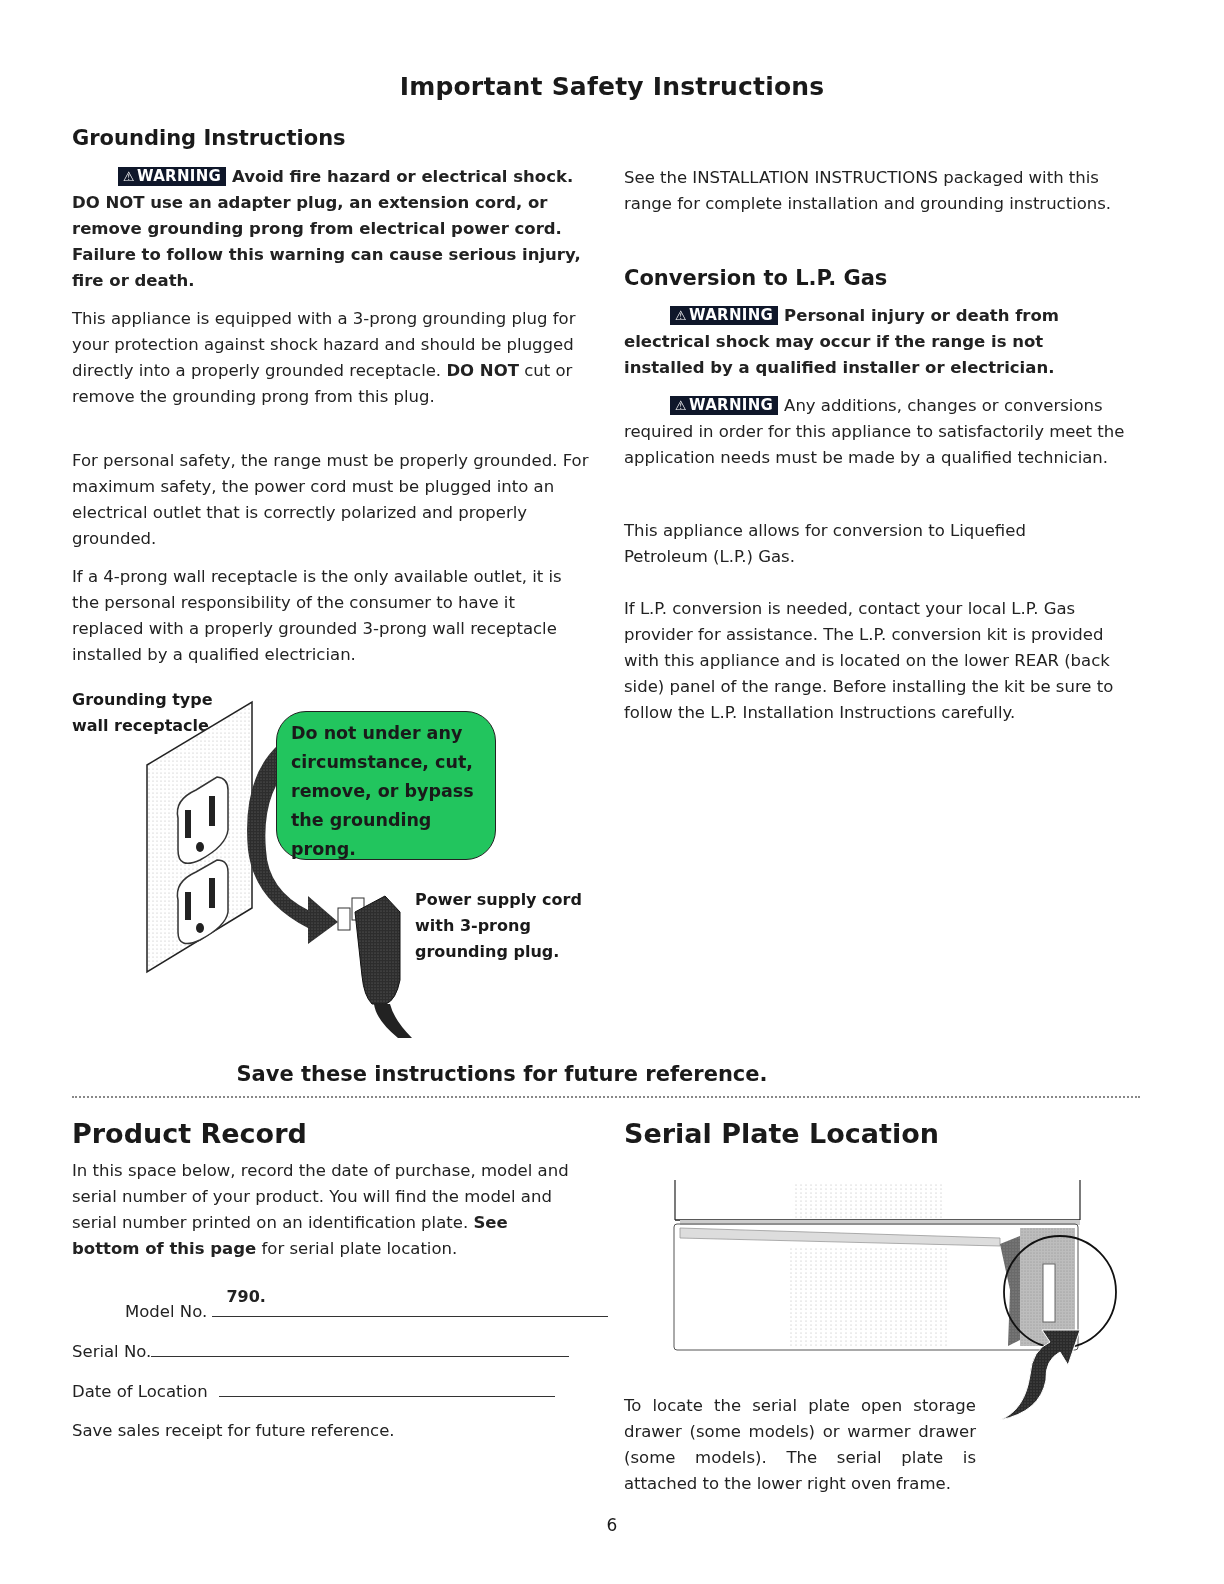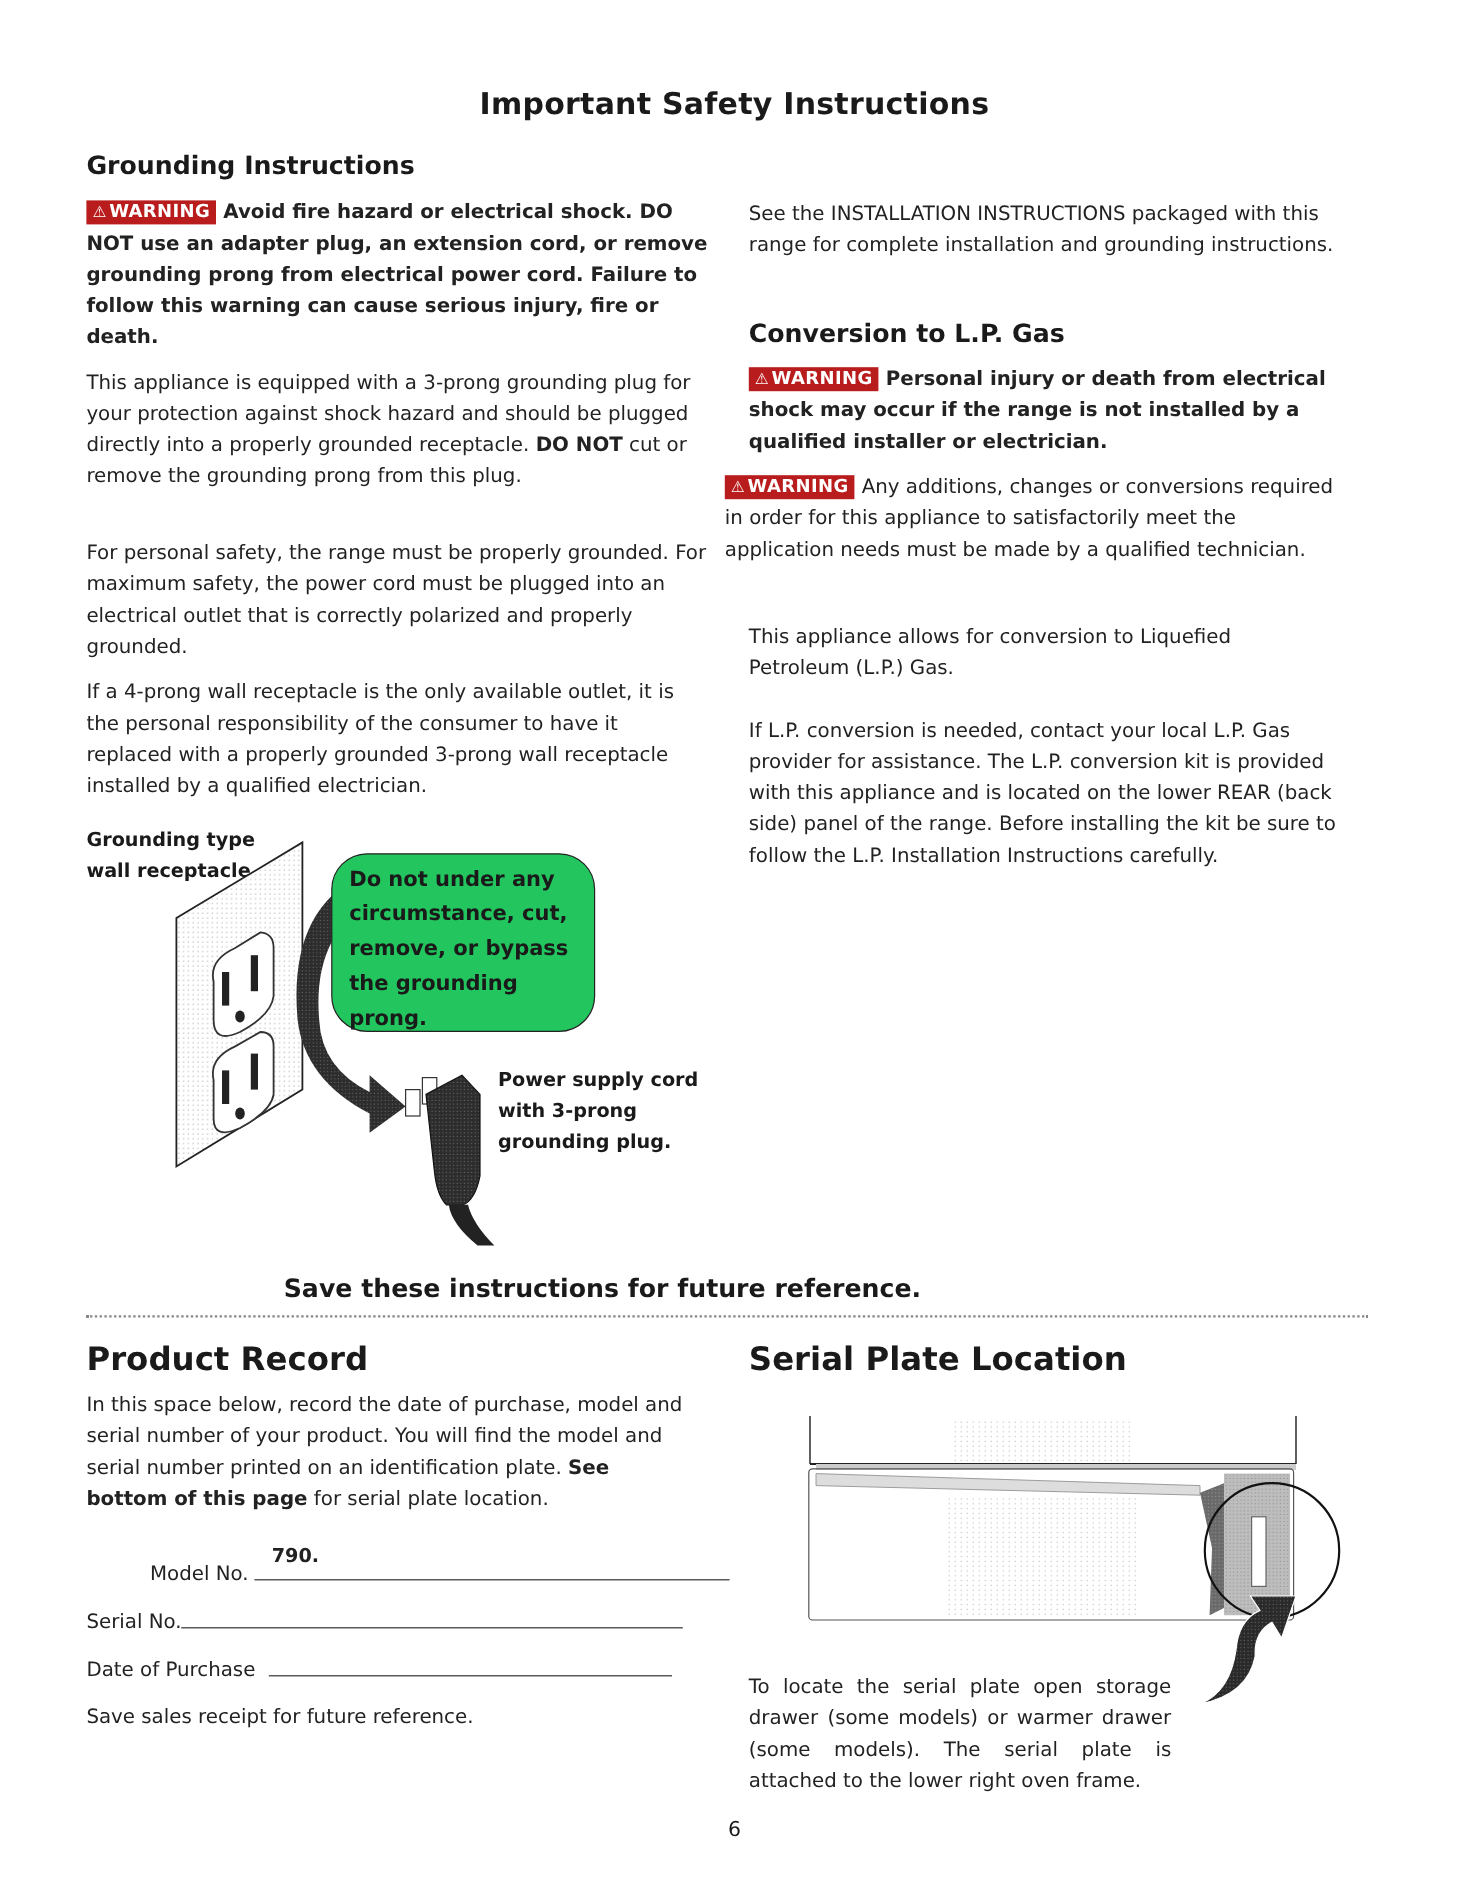--- a/index.html
+++ b/index.html
@@ -4,22 +4,22 @@
 <style>
   html, body { margin:0; padding:0; background:#ffffff; }
   body { width:1224px; height:1584px; position:relative; overflow:hidden;
          font-family:"DejaVu Sans", sans-serif; color:#1a1a1a; }
   .abs { position:absolute; }
   .title { top:72px; left:0; width:1224px; text-align:center; font-size:25px; font-weight:bold; letter-spacing:0.2px; }
   .h2 { font-size:21px; font-weight:bold; }
   .h1 { font-size:27px; font-weight:bold; }
   .body { font-size:16.5px; line-height:26px; color:#222; }
   .bold { font-weight:bold; }
-  .warn { display:inline-block; background:#b91c1c; color:#fff; font-weight:bold; font-size:15px;
-          padding:0 5px; line-height:19px; margin-right:6px; vertical-align:1px; letter-spacing:0.3px; }
+  .warn { display:inline-block; background:#0f172a; color:#fff; font-weight:bold; font-size:15px;
+          padding:0 5px; line-height:19px; margin-right:6px; vertical-align:1px; letter-spacing:0.3px;margin-left:46px; }
   .warn .tri { font-size:13px; margin-right:2px; }
   .rule { left:72px; width:1068px; top:1096px; height:0; border-top:2px dotted #888; }
   .field-line { display:inline-block; border-bottom:1px solid #333; height:18px; vertical-align:baseline; position:relative; }
   .field-val { position:absolute; left:14px; top:-14px; font-weight:bold; font-size:16px; }
 </style>
 </head>
 <body>
 
 <div class="abs title">Important Safety Instructions</div>
 
@@ -74,21 +74,21 @@
 <div class="abs bold" style="left:415px; top:887px; width:190px; font-size:16px; line-height:26px;">Power supply cord with 3-prong grounding plug.</div>
 
 <div class="abs body" style="left:624px; top:165px; width:520px;">See the INSTALLATION INSTRUCTIONS packaged with this range for complete installation and grounding instructions.</div>
 
 <div class="abs h2" style="left:624px; top:266px;">Conversion to L.P. Gas</div>
 
 <div class="abs body bold" style="left:624px; top:303px; width:500px;">
   <span class="warn"><span class="tri">⚠</span><span>WARNING</span></span><span>Personal injury or death from electrical shock may occur if the range is not installed by a qualified installer or electrician.</span>
 </div>
 
-<div class="abs body" style="left:604px; top:393px; width:510px;">
+<div class="abs body" style="left:624px; top:393px; width:510px;">
   <span class="warn"><span class="tri">⚠</span><span>WARNING</span></span><span>Any additions, changes or conversions required in order for this appliance to satisfactorily meet the application needs must be made by a qualified technician.</span>
 </div>
 
 <div class="abs body" style="left:624px; top:518px; width:480px;">This appliance allows for conversion to Liquefied Petroleum (L.P.) Gas.</div>
 
 <div class="abs body" style="left:624px; top:596px; width:515px;">If L.P. conversion is needed, contact your local L.P. Gas provider for assistance. The L.P. conversion kit is provided with this appliance and is located on the lower REAR (back side) panel of the range. Before installing the kit be sure to follow the L.P. Installation Instructions carefully.</div>
 
 <div class="abs bold" style="left:0; width:1004px; top:1062px; text-align:center; font-size:21px;">Save these instructions for future reference.</div>
 <div class="abs rule"></div>
 
@@ -98,21 +98,21 @@
 </div>
 
 <div class="abs body" style="left:80px; top:1298px;margin-left:45px;">
   <span>Model No.</span>
   <span class="field-line" style="width:396px;"><span class="field-val">790.</span></span>
 </div>
 <div class="abs body" style="left:72px; top:1338px;">
   <span>Serial No.</span><span class="field-line" style="width:418px;"><span class="field-val"></span></span>
 </div>
 <div class="abs body" style="left:72px; top:1378px;">
-  <span>Date of Purchase</span>
+  <span>Date of Location</span>
   <span class="field-line" style="width:336px; margin-left:6px;"><span class="field-val"></span></span>
 </div>
 <div class="abs body" style="left:72px; top:1418px;">Save sales receipt for future reference.</div>
 
 <div class="abs h1" style="left:624px; top:1118px;">Serial Plate Location</div>
 
 <svg class="abs" style="left:670px; top:1180px;" width="450" height="240" viewBox="0 0 450 240">
   <defs>
     <pattern id="dots2" width="5" height="4" patternUnits="userSpaceOnUse">
       <rect width="5" height="4" fill="#fff"></rect>

